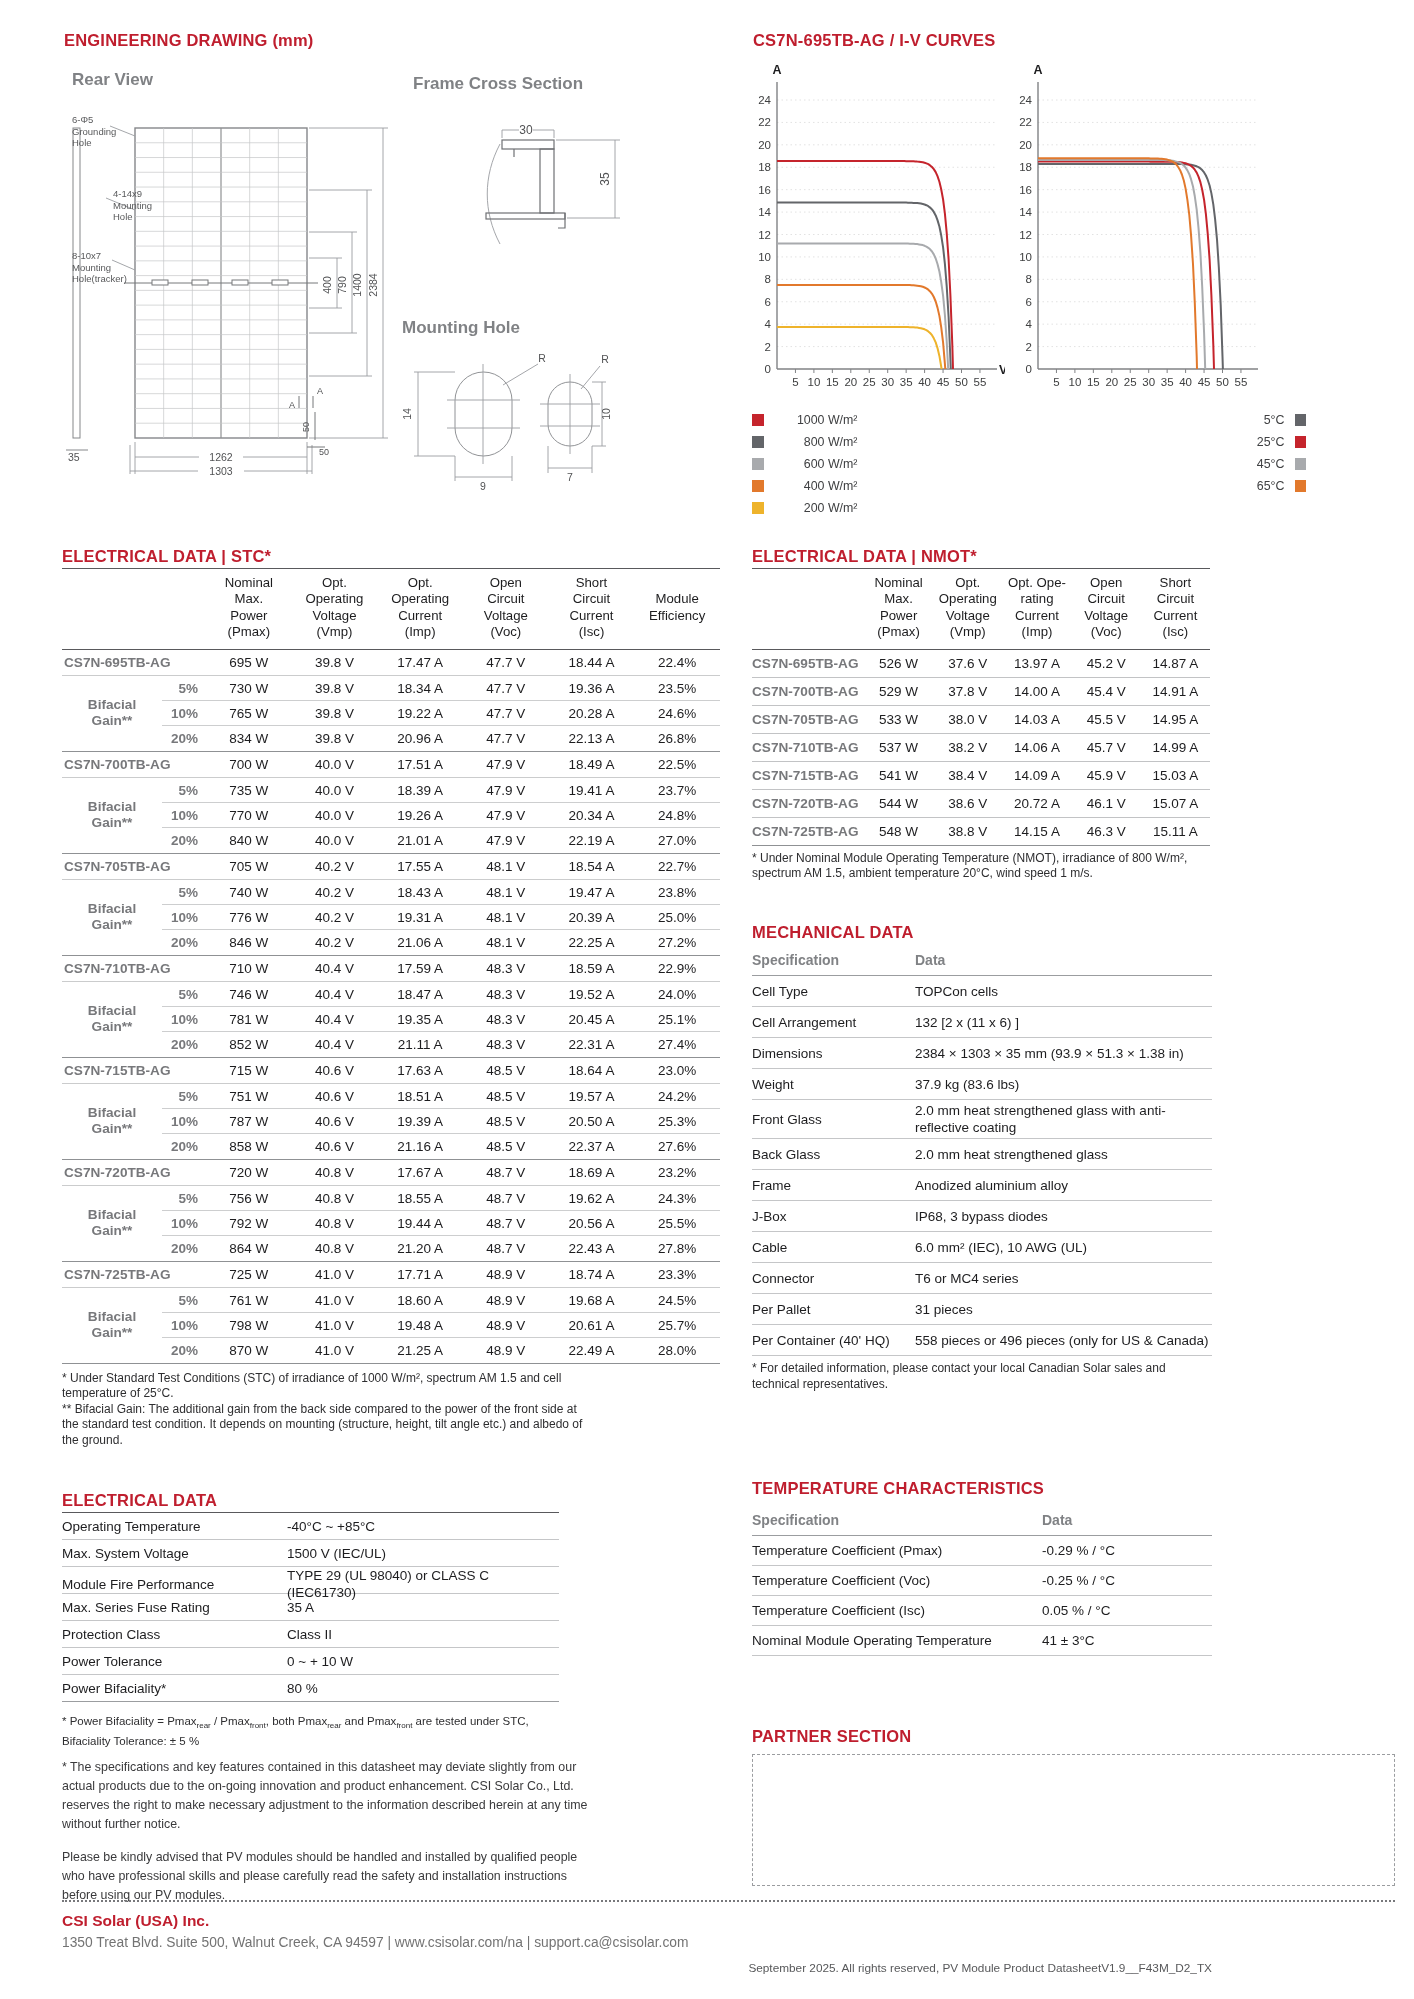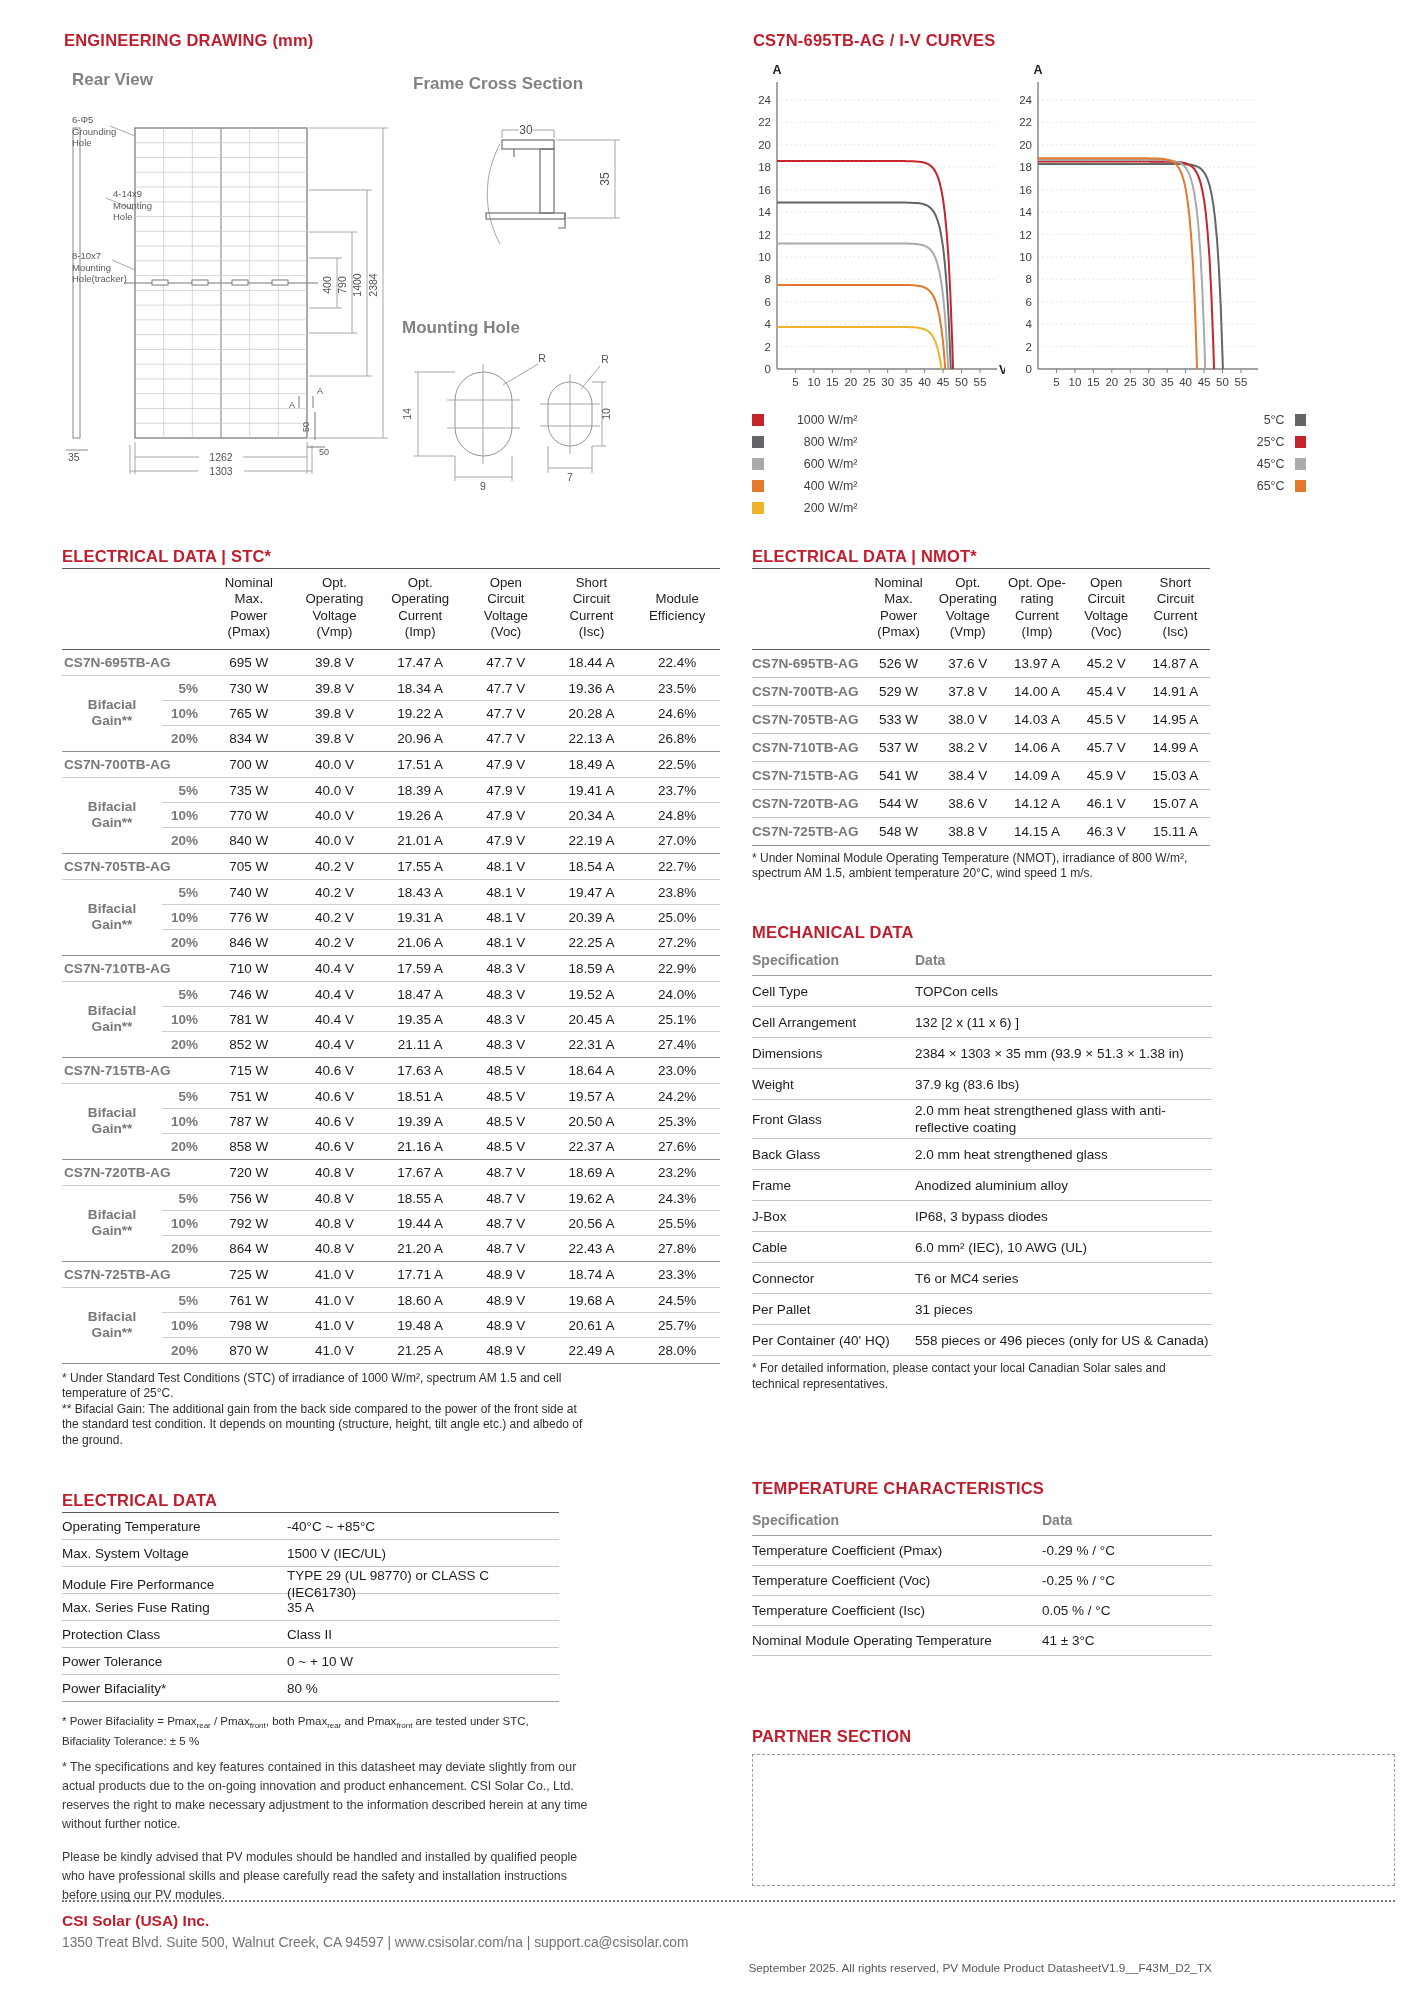--- a/index.html
+++ b/index.html
@@ -833,21 +833,21 @@
             <div class="val">541 W</div>
             <div class="val">38.4 V</div>
             <div class="val">14.09 A</div>
             <div class="val">45.9 V</div>
             <div class="val">15.03 A</div>
           </div>
           <div class="nmot-row">
             <div class="model">CS7N-720TB-AG</div>
             <div class="val">544 W</div>
             <div class="val">38.6 V</div>
-            <div class="val">14.12 A</div>
+            <div class="val">20.72 A</div>
             <div class="val">46.1 V</div>
             <div class="val">15.07 A</div>
           </div>
           <div class="nmot-row">
             <div class="model">CS7N-725TB-AG</div>
             <div class="val">548 W</div>
             <div class="val">38.8 V</div>
             <div class="val">14.15 A</div>
             <div class="val">46.3 V</div>
             <div class="val">15.11 A</div>
@@ -922,21 +922,21 @@
         <div class="kv-row">
           <div class="kv-label">Operating Temperature</div>
           <div class="kv-value">-40°C ~ +85°C</div>
         </div>
         <div class="kv-row">
           <div class="kv-label">Max. System Voltage</div>
           <div class="kv-value">1500 V  (IEC/UL)</div>
         </div>
         <div class="kv-row">
           <div class="kv-label">Module Fire Performance</div>
-          <div class="kv-value">TYPE 29 (UL 98770) or CLASS C (IEC61730)</div>
+          <div class="kv-value">TYPE 29 (UL 98040) or CLASS C (IEC61730)</div>
         </div>
         <div class="kv-row">
           <div class="kv-label">Max. Series Fuse Rating</div>
           <div class="kv-value">35 A</div>
         </div>
         <div class="kv-row">
           <div class="kv-label">Protection Class</div>
           <div class="kv-value">Class II</div>
         </div>
         <div class="kv-row">

